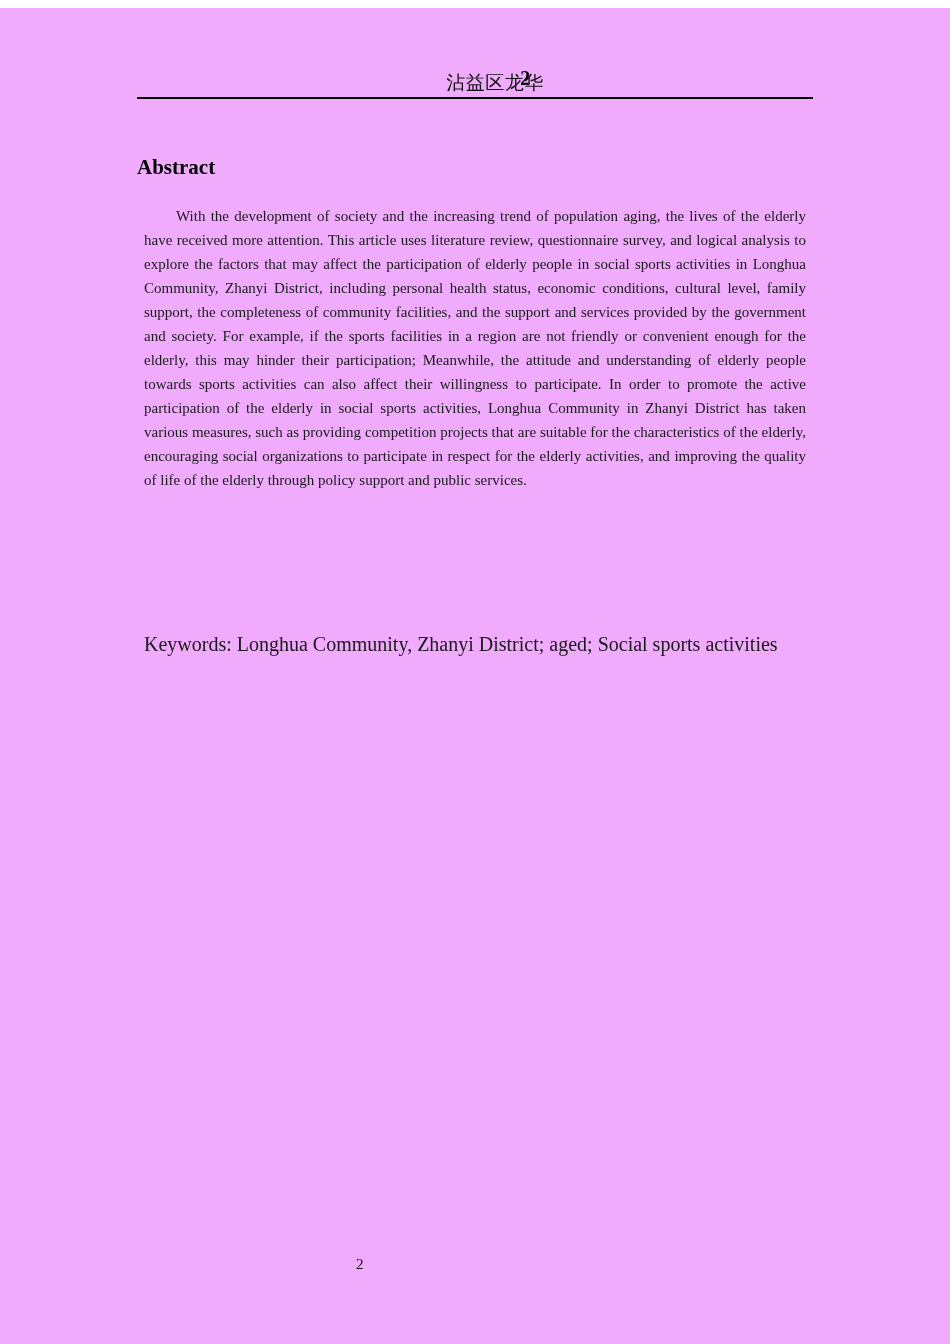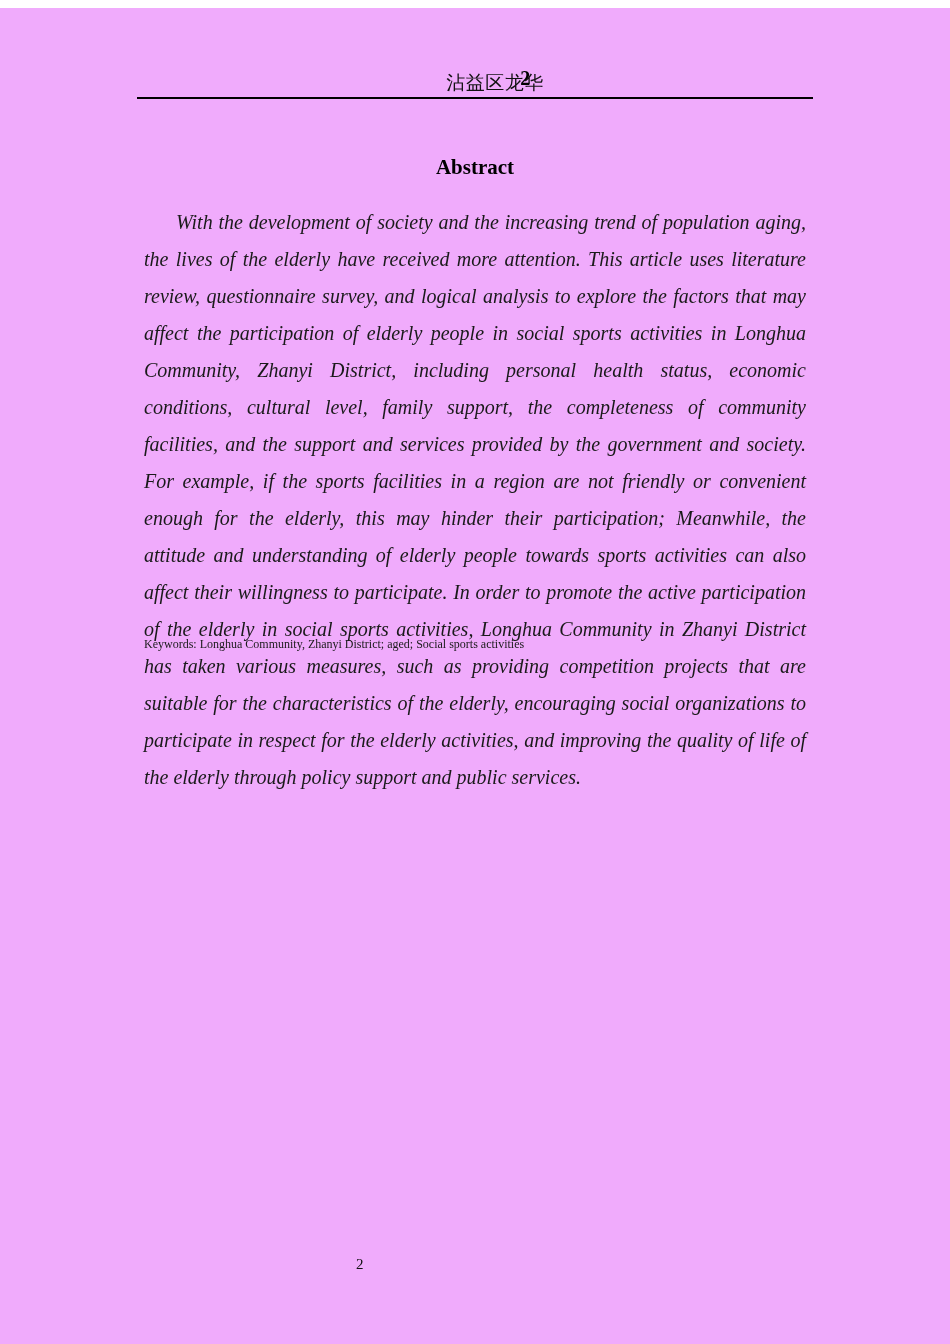--- a/index.html
+++ b/index.html
@@ -57,45 +57,43 @@
     border-top: 2px solid #000000;
   }
 
   
   .abstract-heading {
     position: absolute;
     top: 147px;
     left: 137px;
     width: 676px;
     margin: 0;
-    text-align: center;
     font-size: 21px;
     font-weight: bold;
     color: #000000;
   }
   .abstract-body {
     position: absolute;
     top: 196px;
     left: 144px;
     width: 662px;
     margin: 0;
-    font-size: 20px;
-    line-height: 37px;
+    font-size: 15px;
+    line-height: 24px;
     text-align: justify;
     text-indent: 32px;
     color: #1a1a1a;
-    font-style: italic;
   }
   .keywords-line {
     position: absolute;
     top: 626px;
     left: 144px;
     width: 662px;
     margin: 0;
-    font-size: 12px;
+    font-size: 20px;
     line-height: 21px;
     color: #1a1a1a;
   }
 
   
   .page-number {
     position: absolute;
     top: 1248px;
     left: 356px;
     font-size: 15px;

